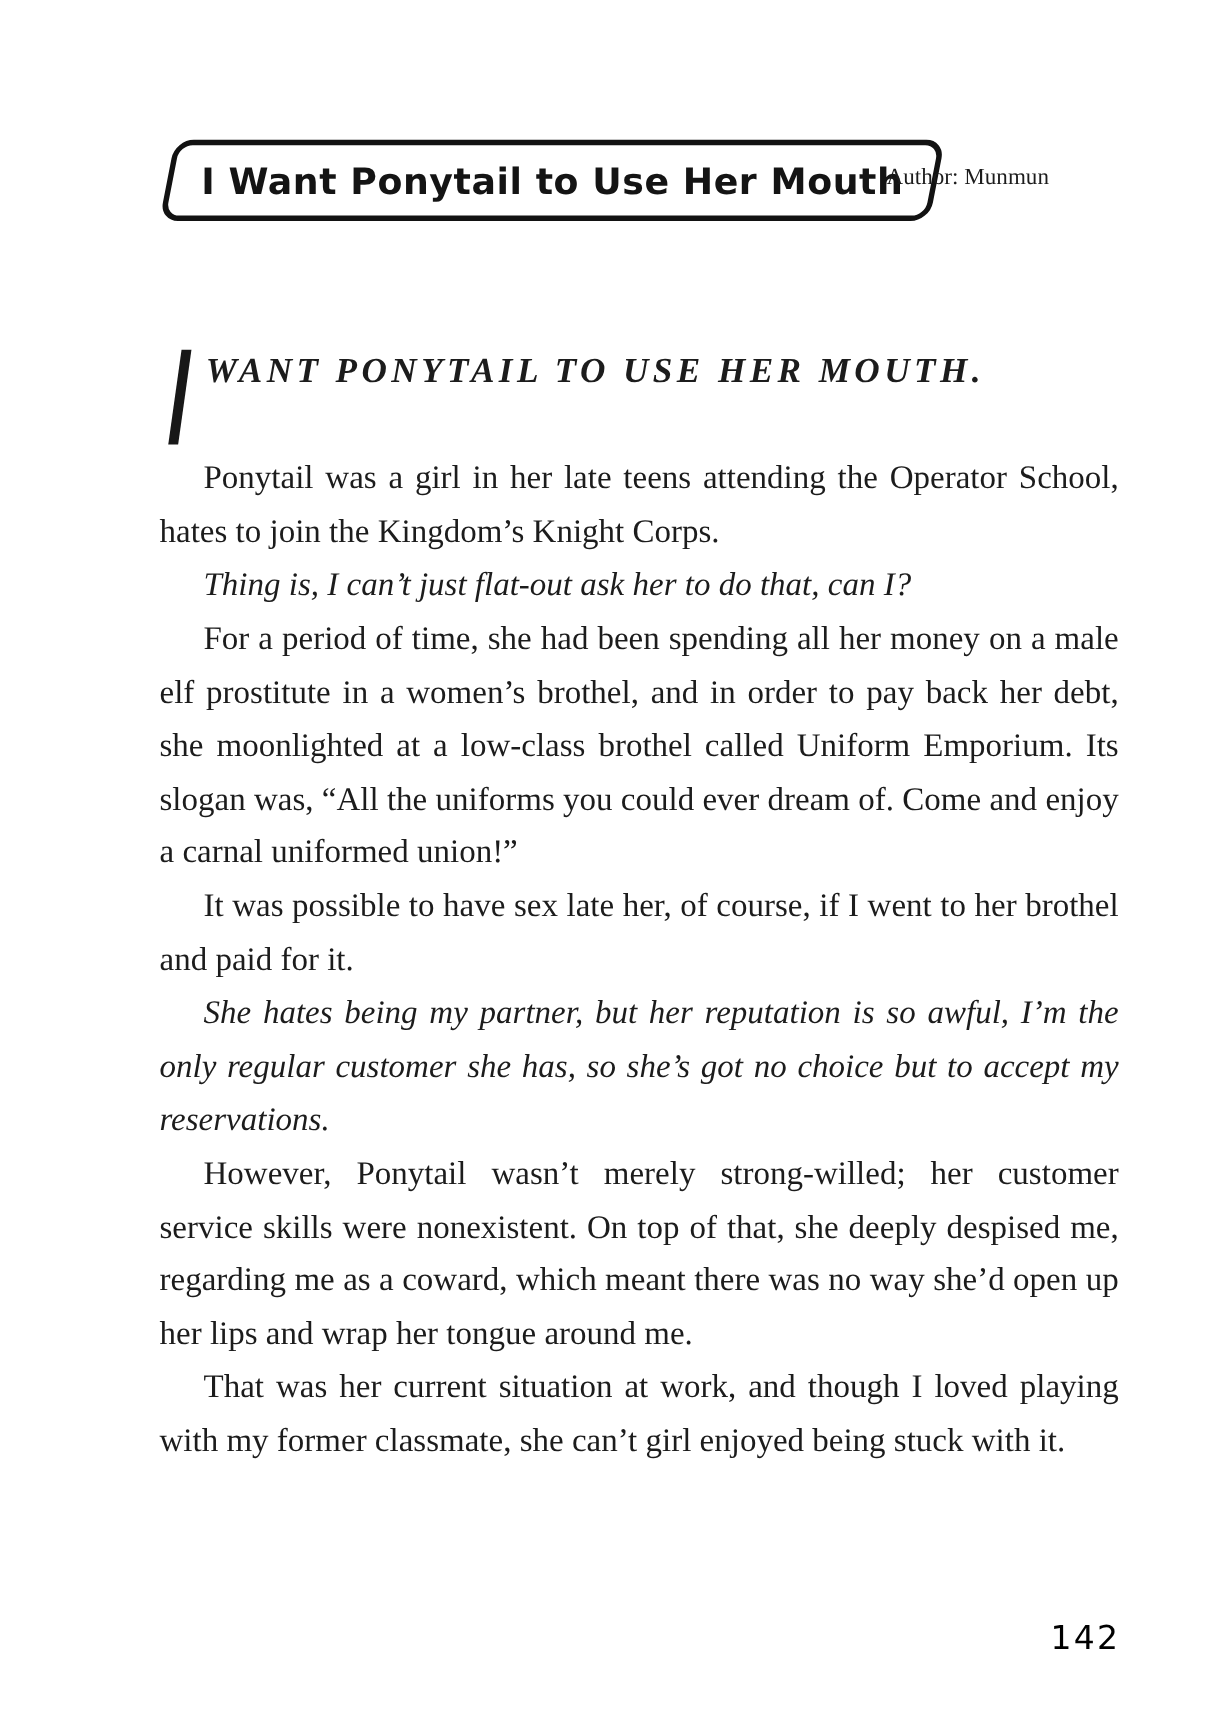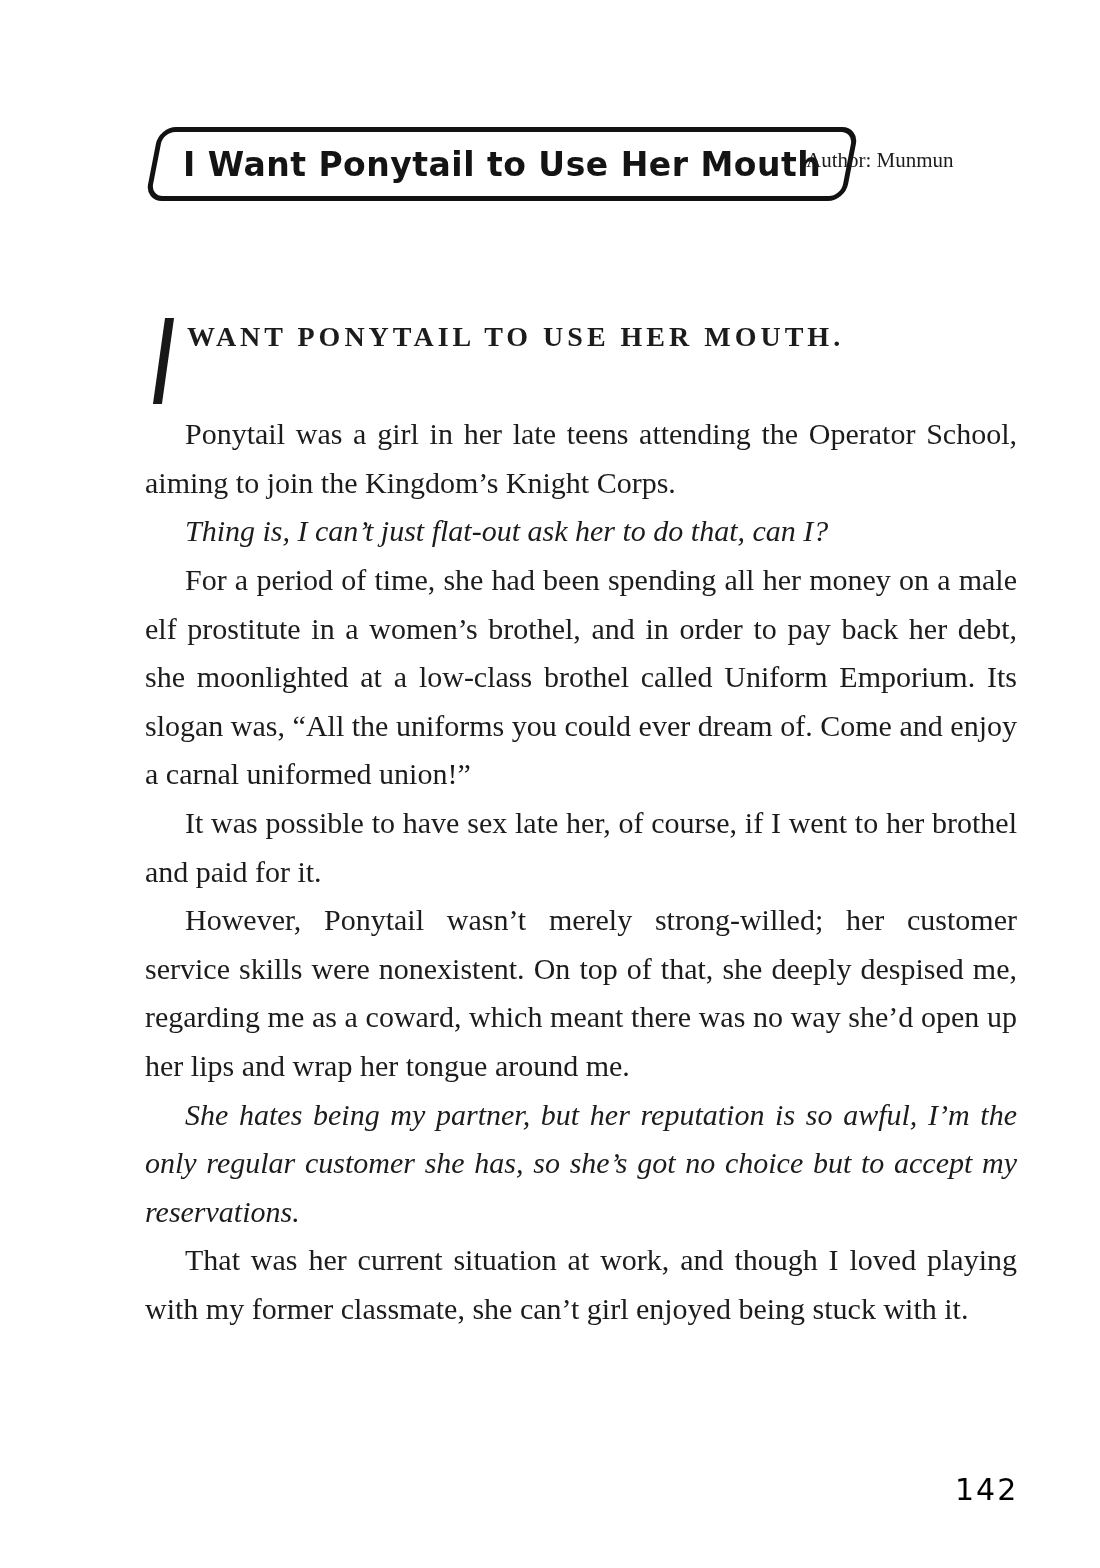--- a/index.html
+++ b/index.html
@@ -73,22 +73,23 @@
   .dropcap-bar {
     position: absolute;
     left: 14px;
     top: 6px;
     width: 9px;
     height: 86px;
     background: #181818;
     transform: skewX(-8deg);
   }
   .opening-caps {
+    font-style: italic;
     font-weight: 600;
-    font-size: 28px;
+    font-size: 32px;
     letter-spacing: 4px;
   }
   .indent-spacer { display: inline-block; width: 40px; }
 
   
   .page-number {
     position: absolute;
     left: 955px;
     top: 1472px;
     font-family: "DejaVu Sans", sans-serif;
@@ -111,25 +112,25 @@
 
   <div class="body-text">
 
     <div class="para first-para">
       <span class="dropcap-wrap">
           <span class="dropcap-bar"></span>
         </span><span class="opening-caps">WANT PONYTAIL TO USE HER MOUTH.</span><br>
       <span class="indent-spacer"></span>
     </div>
 
-    <div class="para">Ponytail was a girl in her late teens attending the Operator School, aiming to join the Kingdom’s Knight Corps.</div>
+    <div class="para">Ponytail was a girl in her late teens attending the Operator School, hates to join the Kingdom’s Knight Corps.</div>
     <div class="para italic">Thing is, I can’t just flat-out ask her to do that, can I?</div>
     <div class="para">For a period of time, she had been spending all her money on a male elf prostitute in a women’s brothel, and in order to pay back her debt, she moonlighted at a low-class brothel called Uniform Emporium. Its slogan was, “All the uniforms you could ever dream of. Come and enjoy a carnal uniformed union!”</div>
     <div class="para">It was possible to have sex late her, of course, if I went to her brothel and paid for it.</div>
+    <div class="para italic">She hates being my partner, but her reputation is so awful, I’m the only regular customer she has, so she’s got no choice but to accept my reservations.</div>
     <div class="para">However, Ponytail wasn’t merely strong-willed; her customer service skills were nonexistent. On top of that, she deeply despised me, regarding me as a coward, which meant there was no way she’d open up her lips and wrap her tongue around me.</div>
-    <div class="para italic">She hates being my partner, but her reputation is so awful, I’m the only regular customer she has, so she’s got no choice but to accept my reservations.</div>
     <div class="para">That was her current situation at work, and though I loved playing with my former classmate, she can’t girl enjoyed being stuck with it.</div>
 
   </div>
 
   <div class="page-number">142</div>
 
 </div>
 
 </body></html>

